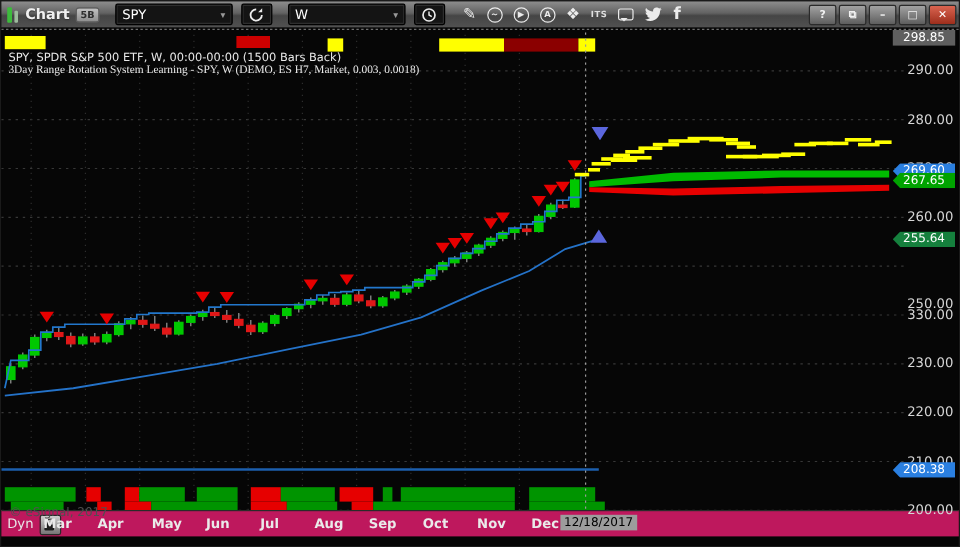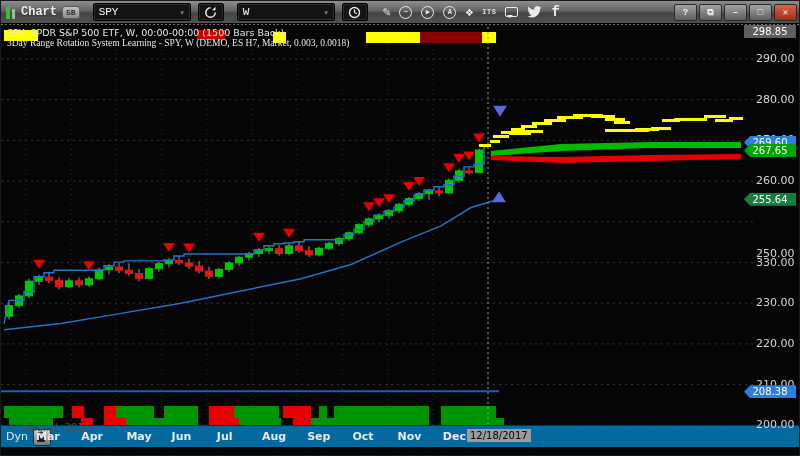--- a/index.html
+++ b/index.html
@@ -1,20 +1,20 @@
 <!DOCTYPE html>
 <html><head>
 <meta charset="utf-8">
 <style>
   html,body{margin:0;padding:0;background:#000;font-family:"DejaVu Sans",sans-serif;}
   .window{position:relative;width:800px;height:456px;background:#050505;overflow:hidden;border:1px solid #1a1a1a;box-sizing:border-box;}
   
   .toolbar{position:absolute;top:0;left:0;width:800px;height:22px;
     background:linear-gradient(#8e8e8e,#626262 45%,#454545 55%,#515151);
-    display:flex;align-items:center;gap:5px;padding:0 5px;box-sizing:border-box;font-family:Liberation Mono, monospace;}
+    display:flex;align-items:center;gap:5px;padding:0 5px;box-sizing:border-box;}
   .statusbars{display:flex;gap:2px;align-items:flex-end;height:14px;}
   .sb1{width:4px;height:13px;background:#3dbb3d;border-radius:1px;}
   .sb2{width:3px;height:10px;background:#9dbb9d;border-radius:1px;}
   .appname{font-size:12px;font-weight:bold;color:#f0f0f0;text-shadow:0 1px 1px #333;margin-left:1px;}
   .badge{background:linear-gradient(#c2c2c2,#8d8d8d);border:1px solid #5e5e5e;border-radius:3px;
     color:#2e2e2e;font-size:8px;font-weight:bold;padding:0 3px;height:11px;line-height:11px;}
   .combo{display:flex;align-items:center;justify-content:space-between;width:86px;height:16px;background:#141414;
     border:1px solid #000;box-shadow:inset 0 0 0 1px #2e2e2e;border-radius:2px;color:#fff;font-size:11px;padding:0 5px;margin-left:8px;cursor:default;gap:41px;}
   .combo .caret{color:#999;font-size:8px;}
   .tbtn{width:24px;height:16px;background:#141414;border:1px solid #000;box-shadow:inset 0 0 0 1px #2e2e2e;
@@ -26,30 +26,30 @@
   .its{font-size:7px;font-weight:bold;color:#dedede;letter-spacing:.5px;}
   .chat{position:relative;width:13px;height:10px;border:1.5px solid #ebebeb;border-radius:2px;box-sizing:border-box;}
   .chat::after{content:"";position:absolute;left:1px;bottom:-5px;border:3px solid transparent;border-top-color:#ebebeb;}
   .winbtns{position:absolute;right:4px;top:3px;display:flex;gap:2px;}
   .wbtn{width:21px;height:15px;background:linear-gradient(#a2a2a2,#5e5e5e);border:1px solid #2a2a2a;border-radius:2px;
     color:#f2f2f2;font-size:9px;font-weight:bold;display:flex;align-items:center;justify-content:center;}
   .wbtn.close{background:linear-gradient(#da6450,#9d2e1c);color:#fff;}
   
   .chart-wrap{position:absolute;top:22px;left:0;width:800px;height:411px;background:#060606;}
   .titles{position:absolute;top:4px;left:6px;z-index:3;pointer-events:none;}
-  .titles .t1{font-size:9.5px;color:#e8e8e8;line-height:11px;white-space:nowrap;}
+  .titles .t1{font-size:9.5px;color:#e8e8e8;line-height:11px;white-space:nowrap;margin-top:16px;}
   .titles .t2{font-size:9.5px;color:#e8e8e8;line-height:11px;white-space:nowrap;font-family:Liberation Serif, serif;}
   #axis{position:absolute;top:0;left:742px;width:58px;height:411px;z-index:2;}
   .tick{position:absolute;left:13px;font-size:11px;color:#d6d6d6;}
   .plabel{position:absolute;left:1px;width:52px;height:13px;font-size:10px;line-height:13px;text-align:center;
     clip-path:polygon(0 50%,12% 0,100% 0,100% 100%,12% 100%);}
   .plabel.norect{clip-path:none;}
   .copyright{position:absolute;left:7px;top:399px;font-size:10px;color:#4f4f4f;z-index:2;}
   
-  .timebar{position:absolute;top:424px;left:0;width:800px;height:22px;background:#0369a1;border-top:1px solid #2a2a2a;box-sizing:border-box;}
+  .timebar{position:absolute;top:424px;left:0;width:800px;height:22px;background:#be185d;border-top:1px solid #2a2a2a;box-sizing:border-box;}
   .dyn{position:absolute;left:5px;top:4px;font-size:11px;color:#e8e8e8;}
   .lock{position:absolute;left:32px;top:3px;width:16px;height:15px;background:linear-gradient(#cdcdcd,#767676);
     border:1px solid #2a2a2a;border-radius:2px;}
   .lock::before{content:"";position:absolute;left:4.5px;top:1.5px;width:5px;height:5px;border:1.5px solid #1e1e1e;
     border-bottom:none;border-radius:3px 3px 0 0;}
   .lock::after{content:"";position:absolute;left:3px;top:7px;width:8px;height:5px;background:#1e1e1e;border-radius:1px;}
   .month{position:absolute;top:4px;font-size:11px;font-weight:bold;color:#eaeaea;}
   .cursordate{position:absolute;top:3px;font-size:10px;color:#000;background:#9c9c9c;padding:1px 3px;z-index:2;}
 </style>
 </head>

